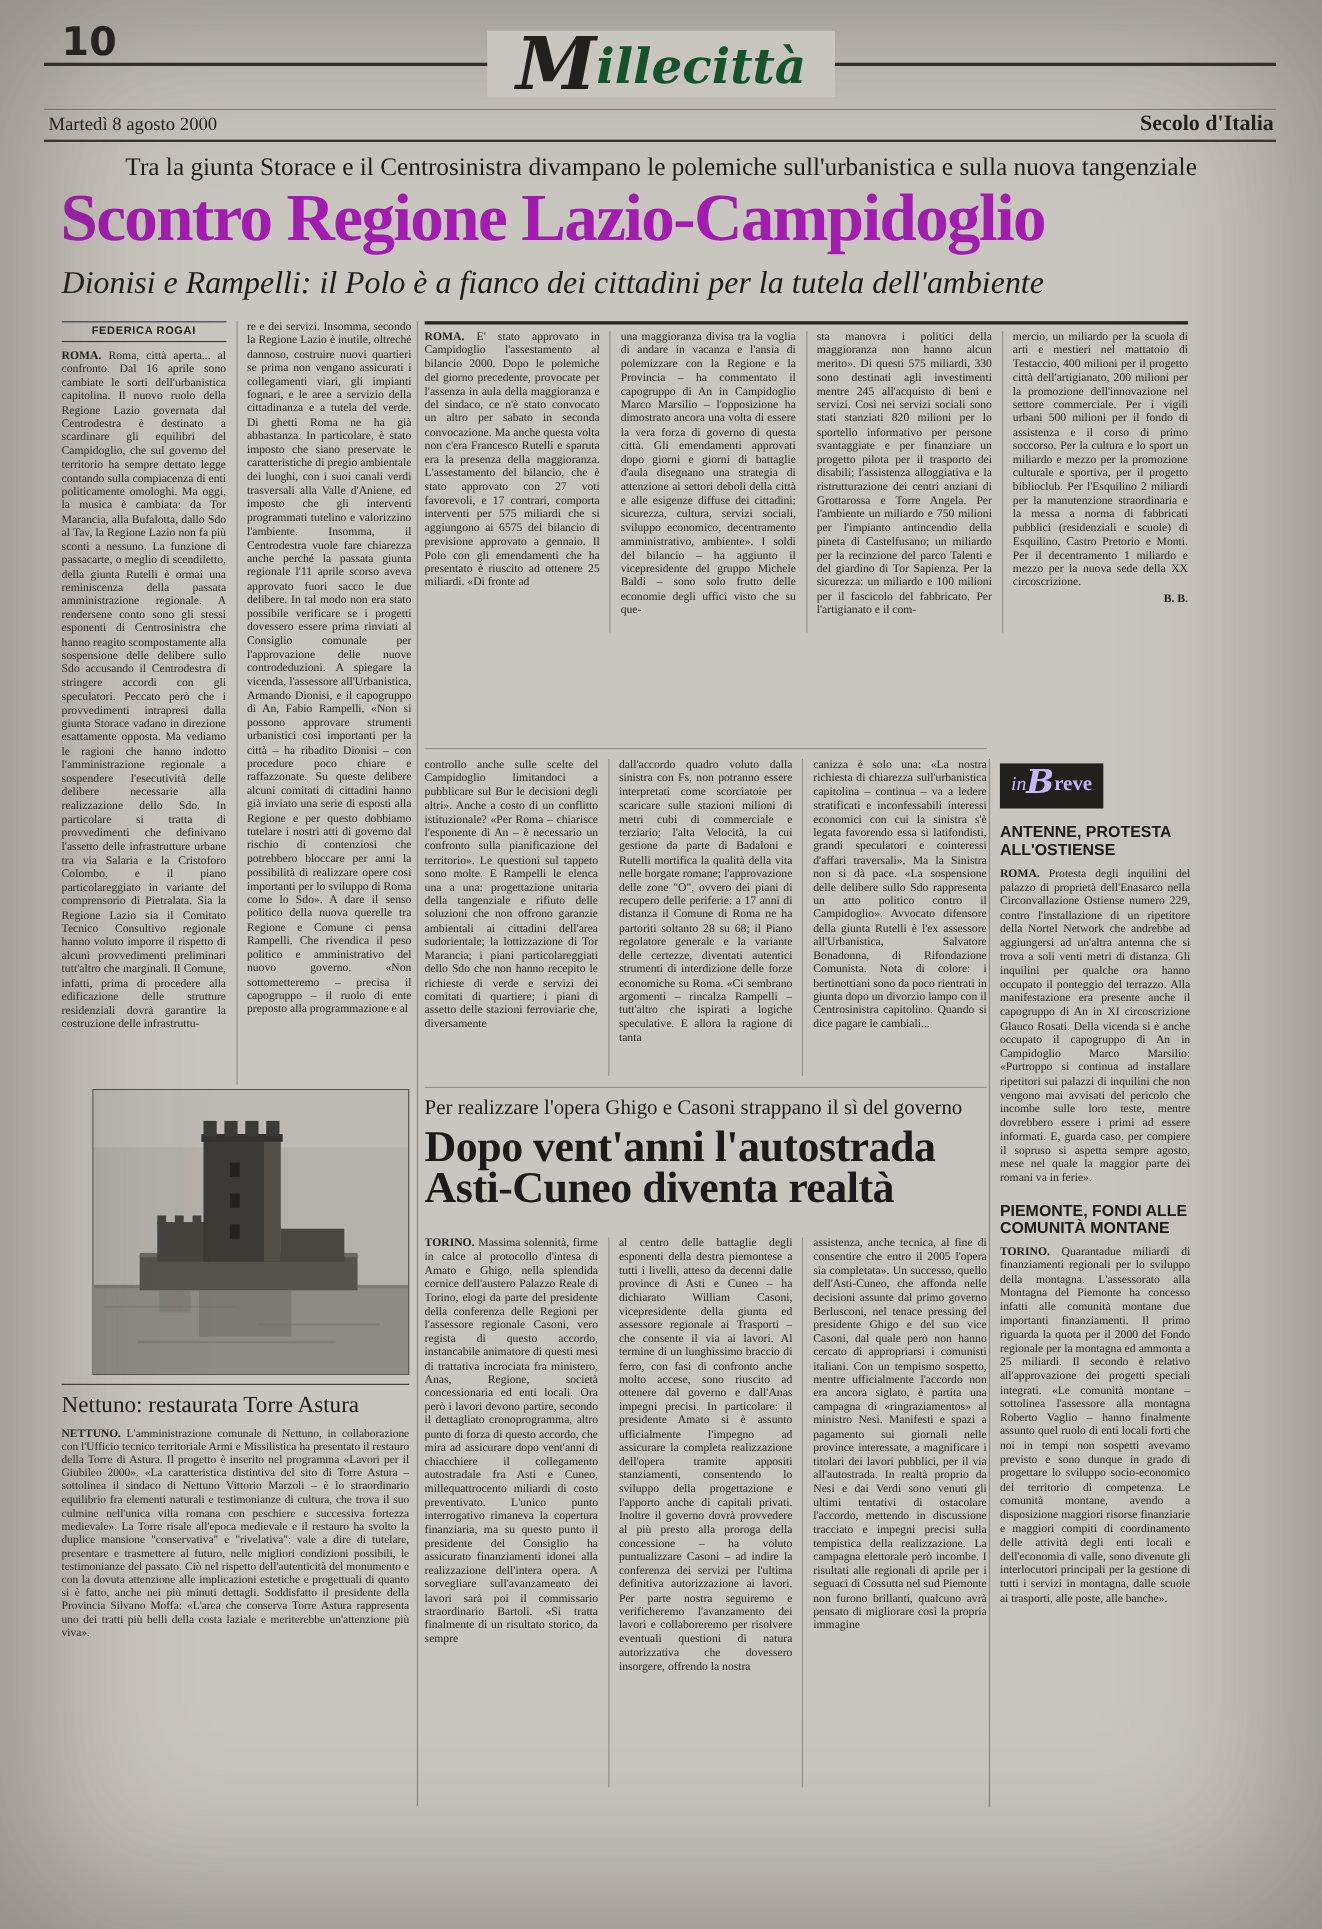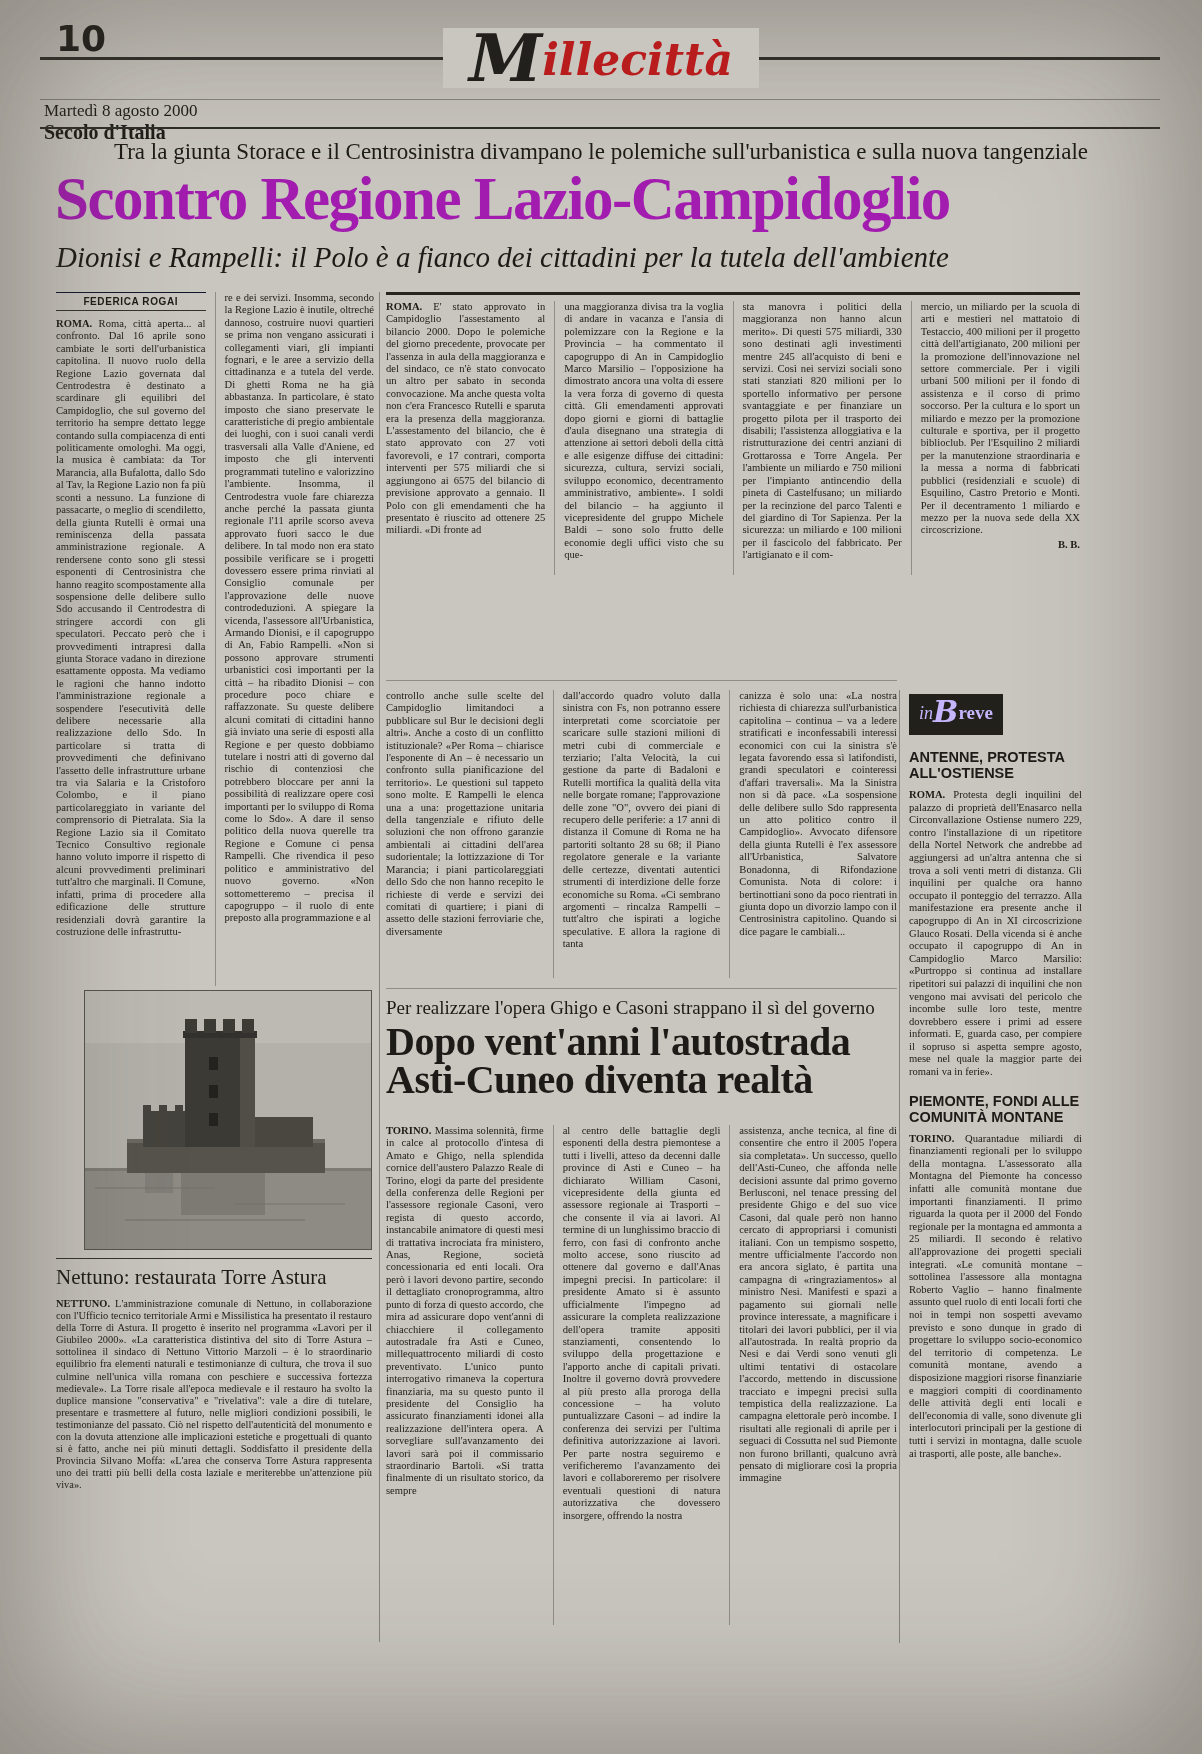--- a/index.html
+++ b/index.html
@@ -15,23 +15,23 @@
   .abs{position:absolute;}
   .rule{background:#2e2c27;}
   .thinrule{background:#85837c;}
 
   
   .pagenum{left:56px;top:18px;font-family:"DejaVu Sans","Liberation Sans",sans-serif;font-weight:700;font-size:36px;}
   .rule-top{left:40px;right:42px;top:57px;height:3px;}
   .masthead{left:0;right:0;top:28px;text-align:center;z-index:2;}
   .masthead-inner{display:inline-block;background:#c9c6bf;padding:0 26px;}
   .m-initial{font-family:"DejaVu Serif",serif;font-style:italic;font-weight:700;font-size:66px;line-height:60px;vertical-align:-6px;color:#22201c;}
-  .m-rest{font-family:"DejaVu Serif",serif;font-style:italic;font-weight:700;font-size:44px;color:#b91c1c;}
+  .m-rest{font-family:"DejaVu Serif",serif;font-style:italic;font-weight:700;font-size:44px;color:#14532d;}
   .rule-b{left:40px;right:42px;top:99px;height:1px;}
-  .meta-row{left:44px;right:44px;top:101px;display:flex;justify-content:space-between;align-items:baseline;flex-direction:column;}
+  .meta-row{left:44px;right:44px;top:101px;display:flex;justify-content:space-between;align-items:baseline;}
   .date{font-size:17px;}
   .paper{font-weight:700;font-size:20px;}
   .rule-c{left:40px;right:42px;top:127px;height:2px;}
 
   
   .kicker{left:48px;right:48px;top:139px;text-align:center;font-size:23px;line-height:26px;}
   .headline{left:55px;top:167px;font-weight:700;font-size:61px;line-height:64px;letter-spacing:-1.5px;white-space:nowrap;color:#a21caf;}
   .deck{left:56px;right:60px;top:241px;font-style:italic;font-size:29px;line-height:32px;}
 
   

